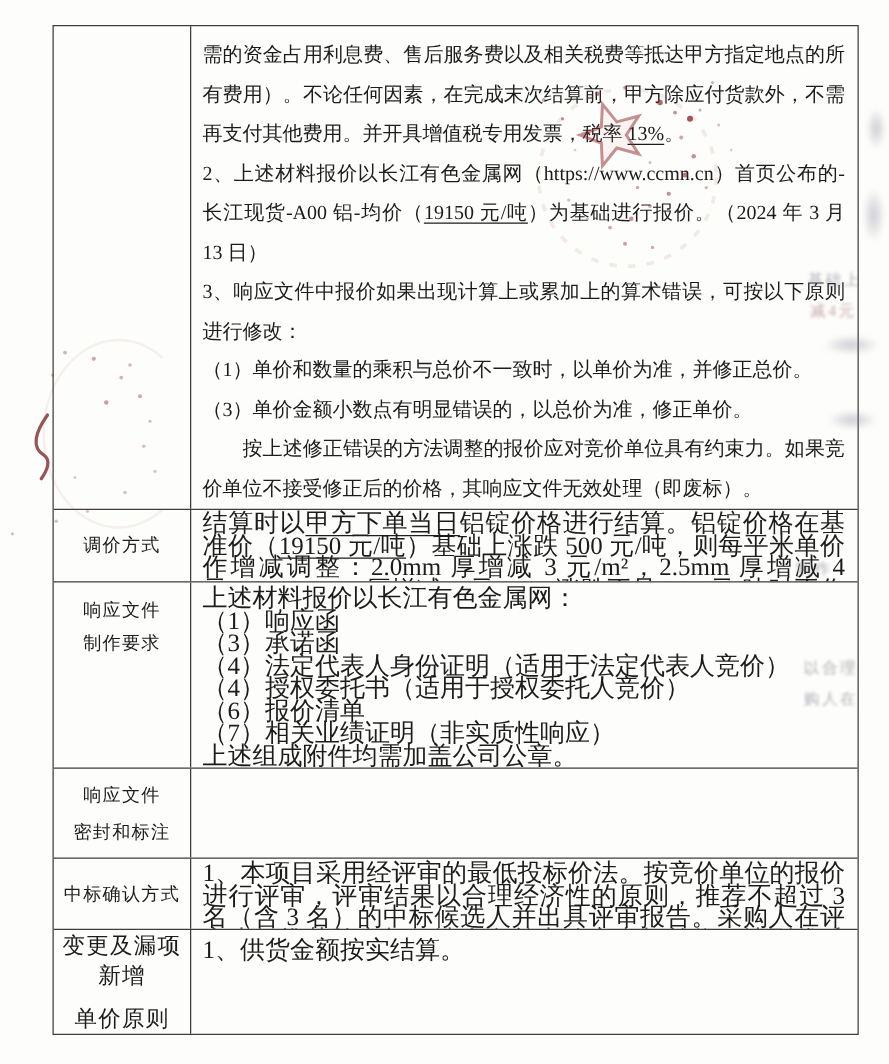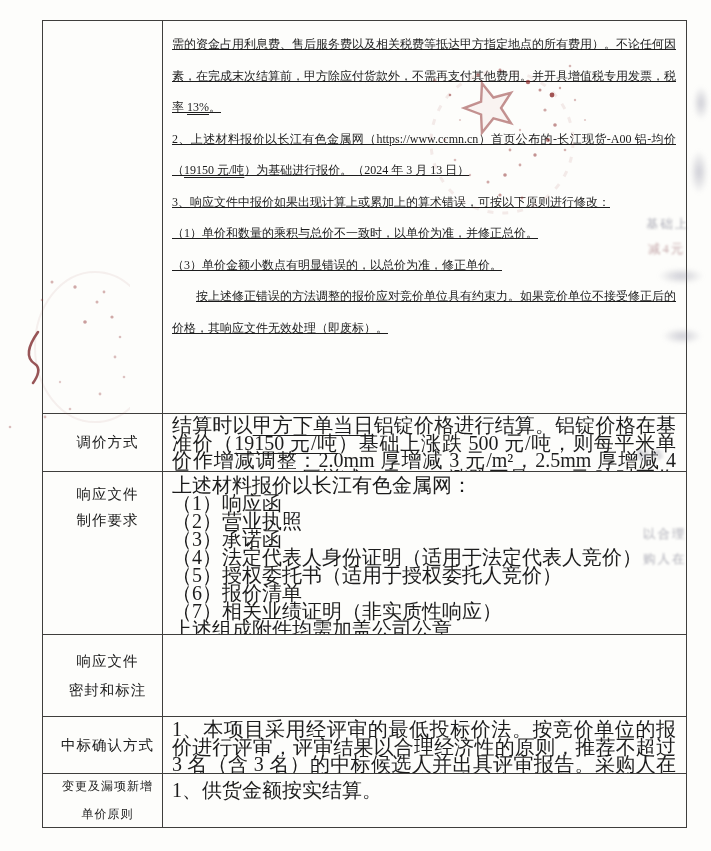--- a/index.html
+++ b/index.html
@@ -18,31 +18,31 @@
   .row.r0 { border-top:none; height:392px; }
   .row.r1 { height:58px; }
   .row.r2 { height:163px; }
   .row.r3 { height:82px; }
   .row.r4 { height:57px; }
   .row.r5 { flex:1; }
   .label {
     width:110px; flex-shrink:0; box-sizing:border-box;
     border-right:1.5px solid #3f3e3c;
     display:flex; flex-direction:column; align-items:center; justify-content:center;
-    font-size:14.5px; letter-spacing:1px; gap:10px; text-align:center;margin-left:10px;
+    font-size:14.5px; letter-spacing:1px; gap:10px; text-align:center;
   }
   .r2 .label { justify-content:flex-start; padding-top:13px; gap:7px; }
-  .r5 .label { gap:11px; font-size:12px; }
+  .r5 .label { gap:11px; font-size:18px;justify-content:space-between; }
   .content {
     flex:1; box-sizing:border-box; padding:4px 10px 0 9px;
     font-size:20px; text-align:justify; overflow:hidden;
   }
   .para { margin:0; padding:0; }
   .indent { text-indent:2em; }
-  .c0 { padding-top:8px; line-height:31.5px; font-size:12px;text-decoration:underline; }
+  .c0 { padding-top:8px; line-height:31.5px; font-size:16px; }
   .c1 { line-height:17.5px; padding-top:3px; }
   .c2 { line-height:18px; padding-top:4px; }
   .c3 { line-height:24px; padding-top:6px; }
   .c4 { line-height:17.5px; padding-top:4px; }
   .c5 { line-height:17px; padding-top:8px; }
   u { text-decoration-thickness:1px; text-underline-offset:3px; }
 
   
   .seal { position:absolute; left:390px; top:58px; filter:blur(0.5px); pointer-events:none; }
   .left-stamp { position:absolute; left:0px; top:262px; filter:blur(0.6px); pointer-events:none; }
@@ -96,24 +96,23 @@
     </div>
 
     <div class="row r2">
       <div class="label">
         <span>响应文件</span>
         <span>制作要求</span>
       </div>
       <div class="content c2">
         <p class="para"><span>上述材料报价以长江有色金属网：</span></p>
         <p class="para"><span>（1）响应函</span></p>
-        <p class="para"><span>（2）营业执照</span></p>
         <p class="para"><span>（3）承诺函</span></p>
         <p class="para"><span>（4）法定代表人身份证明（适用于法定代表人竞价）</span></p>
-        <p class="para"><span>（5）授权委托书（适用于授权委托人竞价）</span></p>
+        <p class="para"><span>（4）授权委托书（适用于授权委托人竞价）</span></p>
         <p class="para"><span>（6）报价清单</span></p>
         <p class="para"><span>（7）相关业绩证明（非实质性响应）</span></p>
         <p class="para"><span>上述组成附件均需加盖公司公章。</span></p>
       </div>
     </div>
 
     <div class="row r3">
       <div class="label">
         <span>响应文件</span>
         <span>密封和标注</span>

